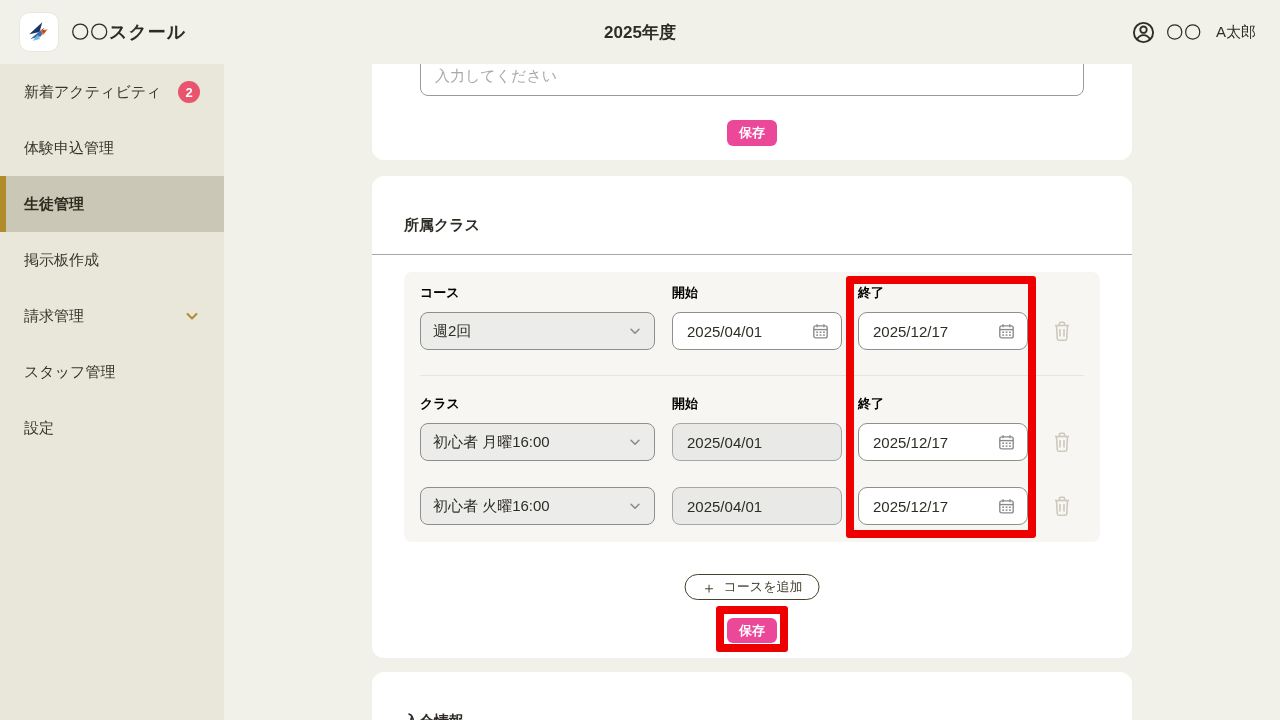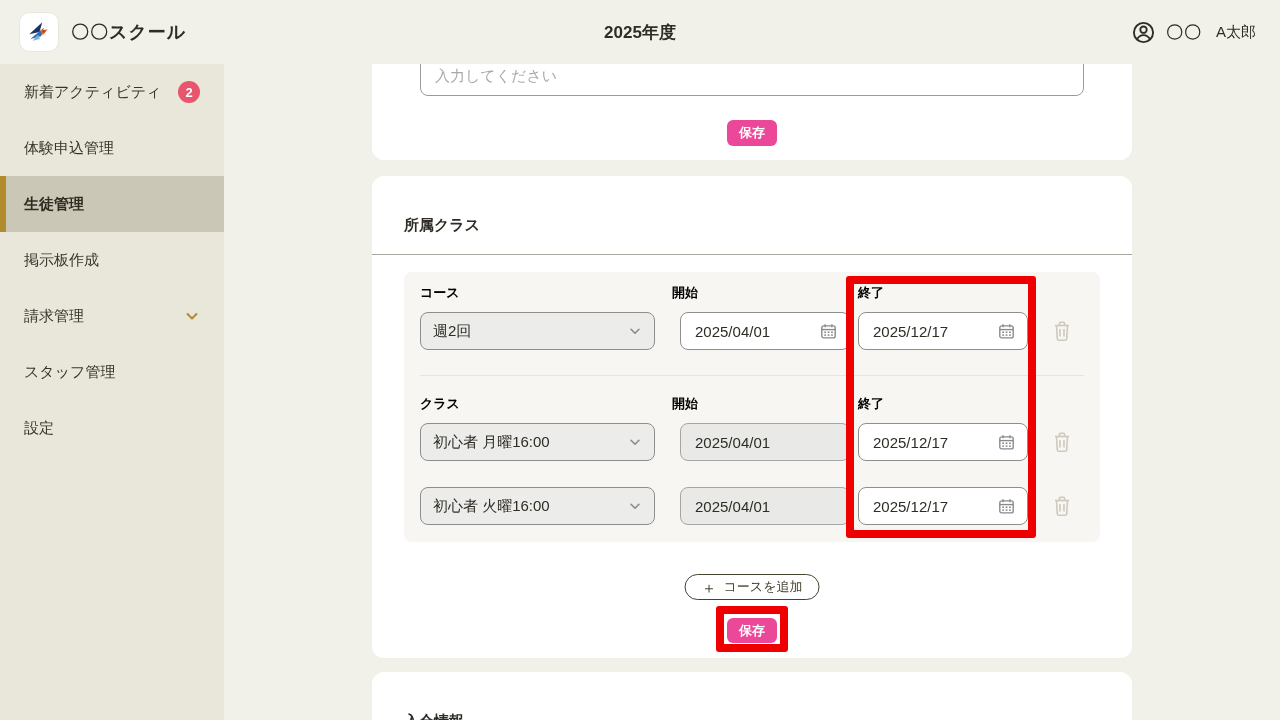--- a/index.html
+++ b/index.html
@@ -101,22 +101,22 @@
 
   .date-box {
     position:absolute; width:170px; height:38px;
     background:#ffffff; border:1px solid #8e8e8c; border-radius:8px;
     display:flex; align-items:center; padding:0 12px 0 14px;
   }
   .date-box input {
     border:none; outline:none; background:transparent; width:100%;
     font-size:15px; color:#2e2c24; font-family:"Liberation Sans","DejaVu Sans",sans-serif;
   }
-  .date-box.start { left:276px; }
-  .date-box.end { left:454px; }
+  .date-box.start { left:268px; }
+  .date-box.end { left:454px;border-radius:9px; }
   .date-box.disabled { background:#e9e9e7; border-color:#a6a6a4; }
   .cal-icon { flex:none; display:flex; cursor:pointer; }
 
   .trash-btn {
     position:absolute; left:648px; width:22px; height:22px;
     background:none; border:none; cursor:pointer; display:flex; padding:0;
   }
   .trash-r1 { top:48px; }
   .trash-r2 { top:159px; }
   .trash-r3 { top:223px; }

